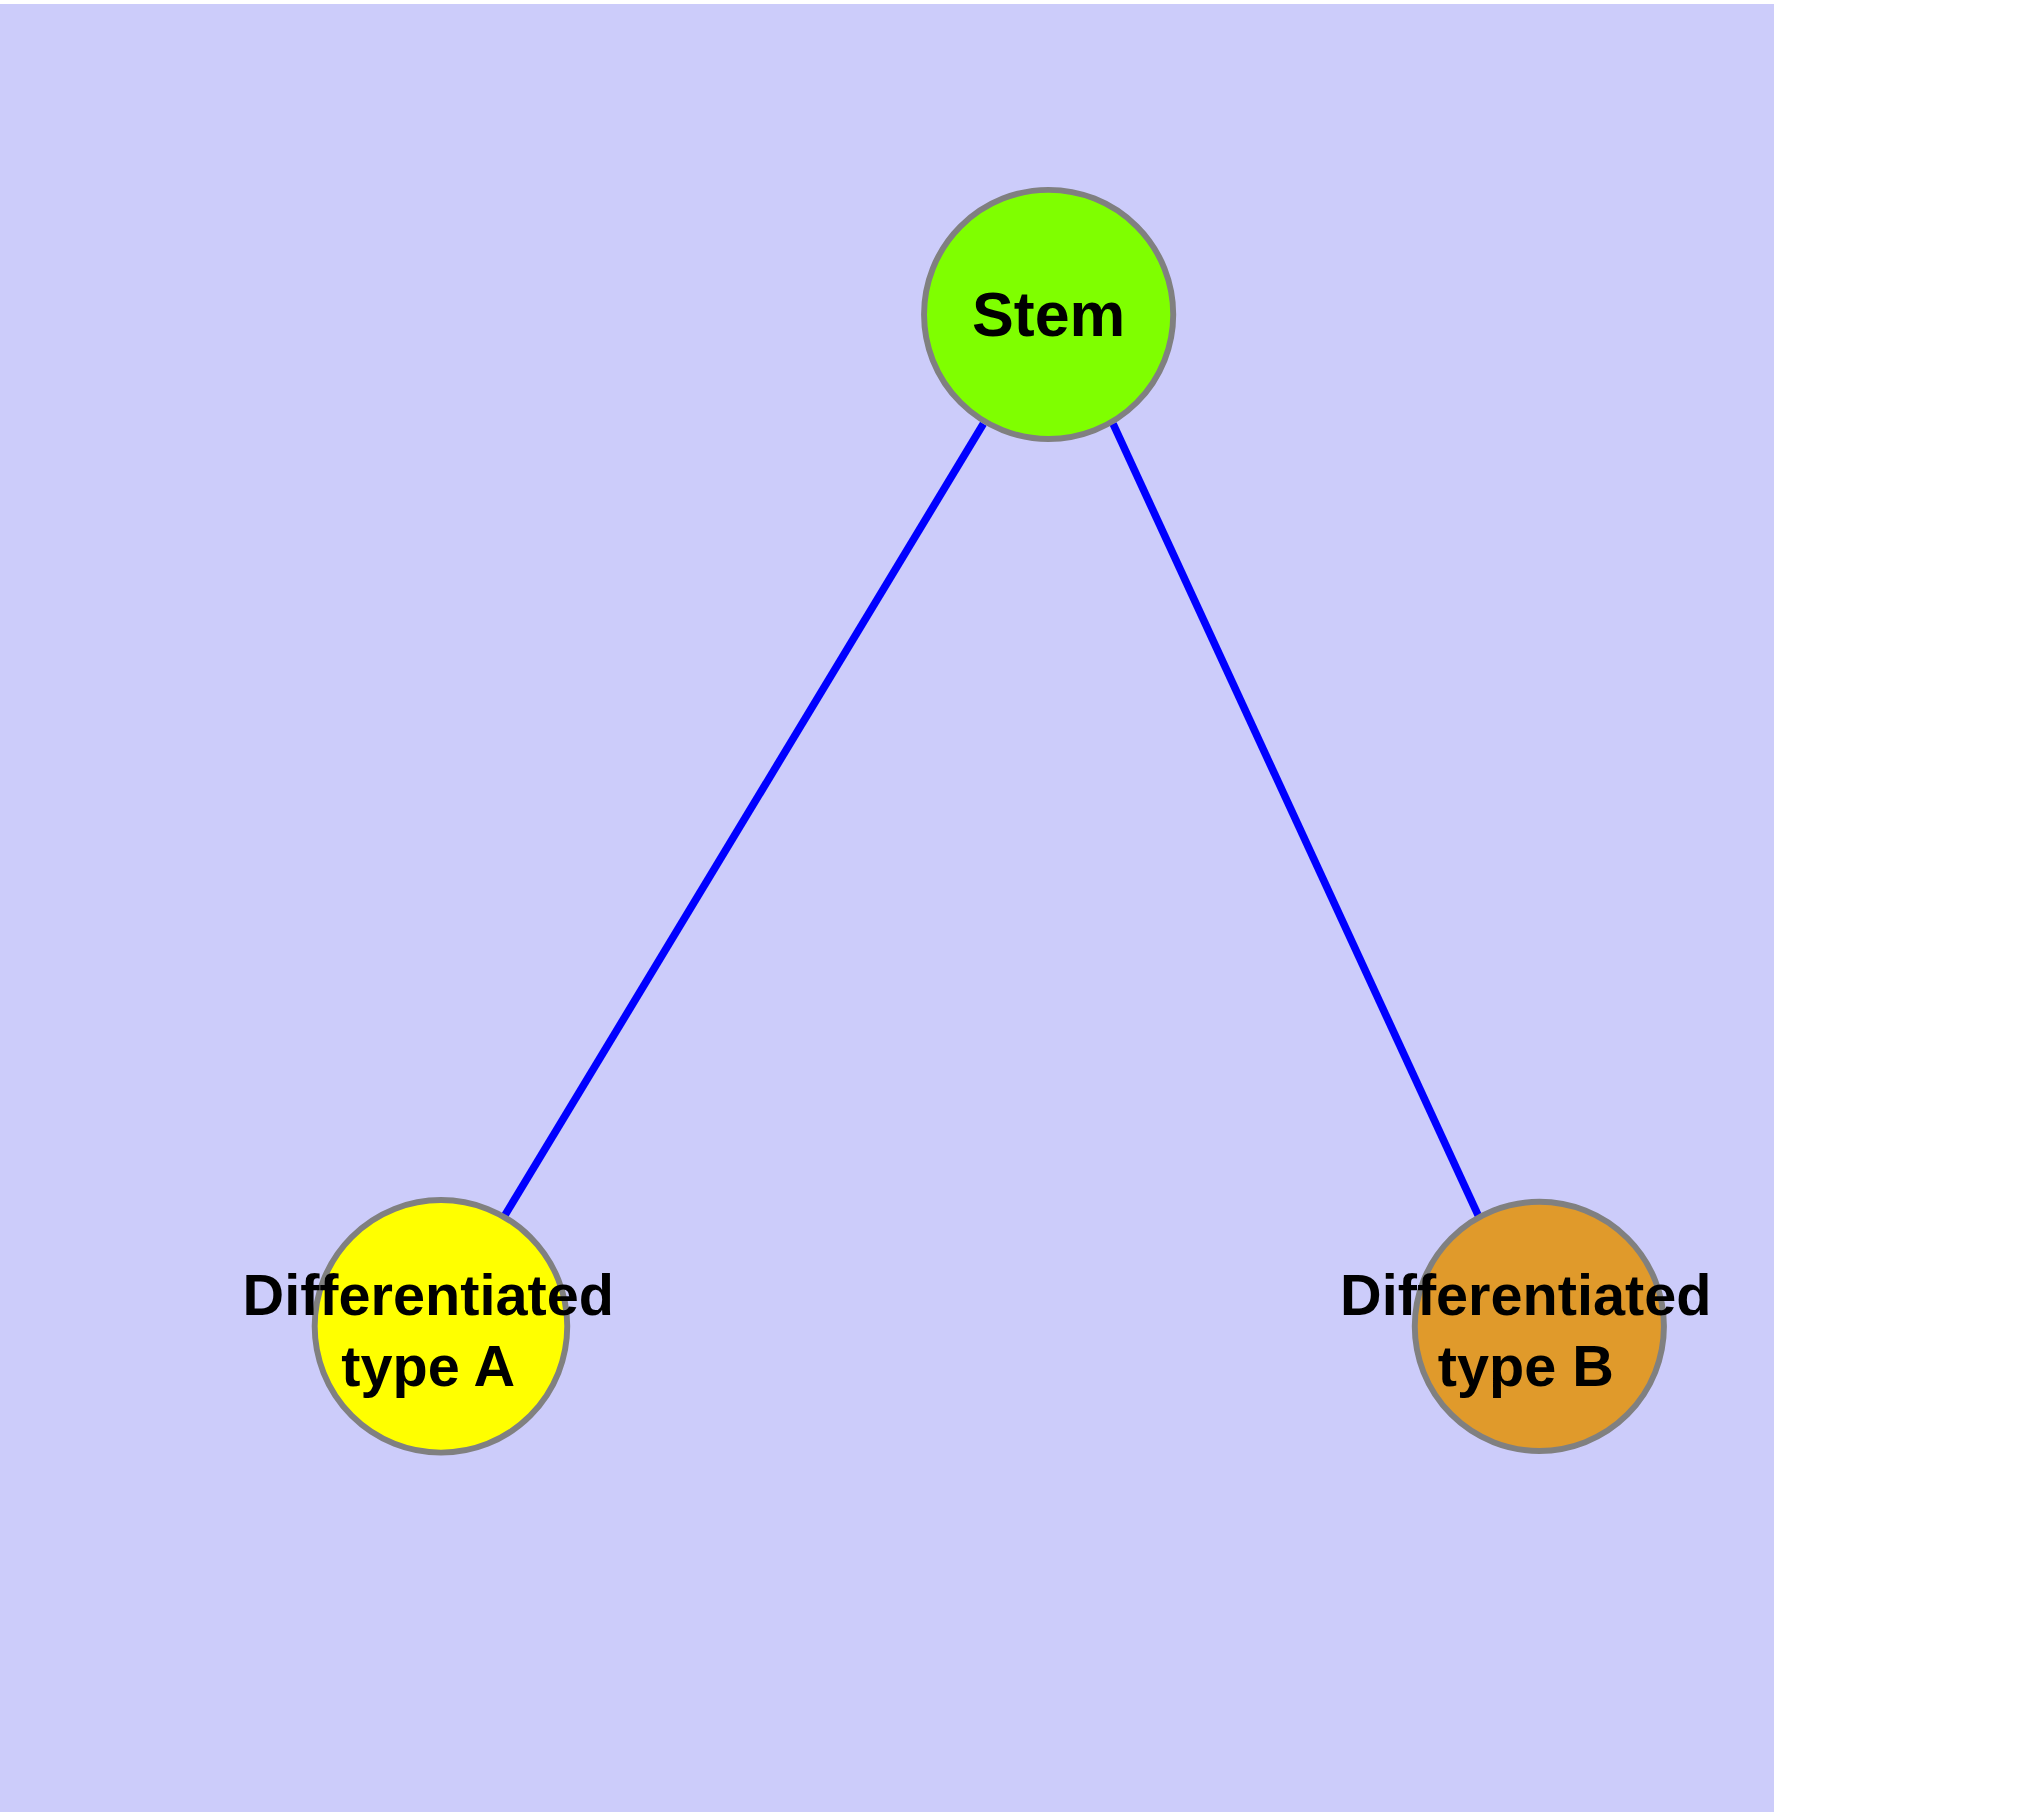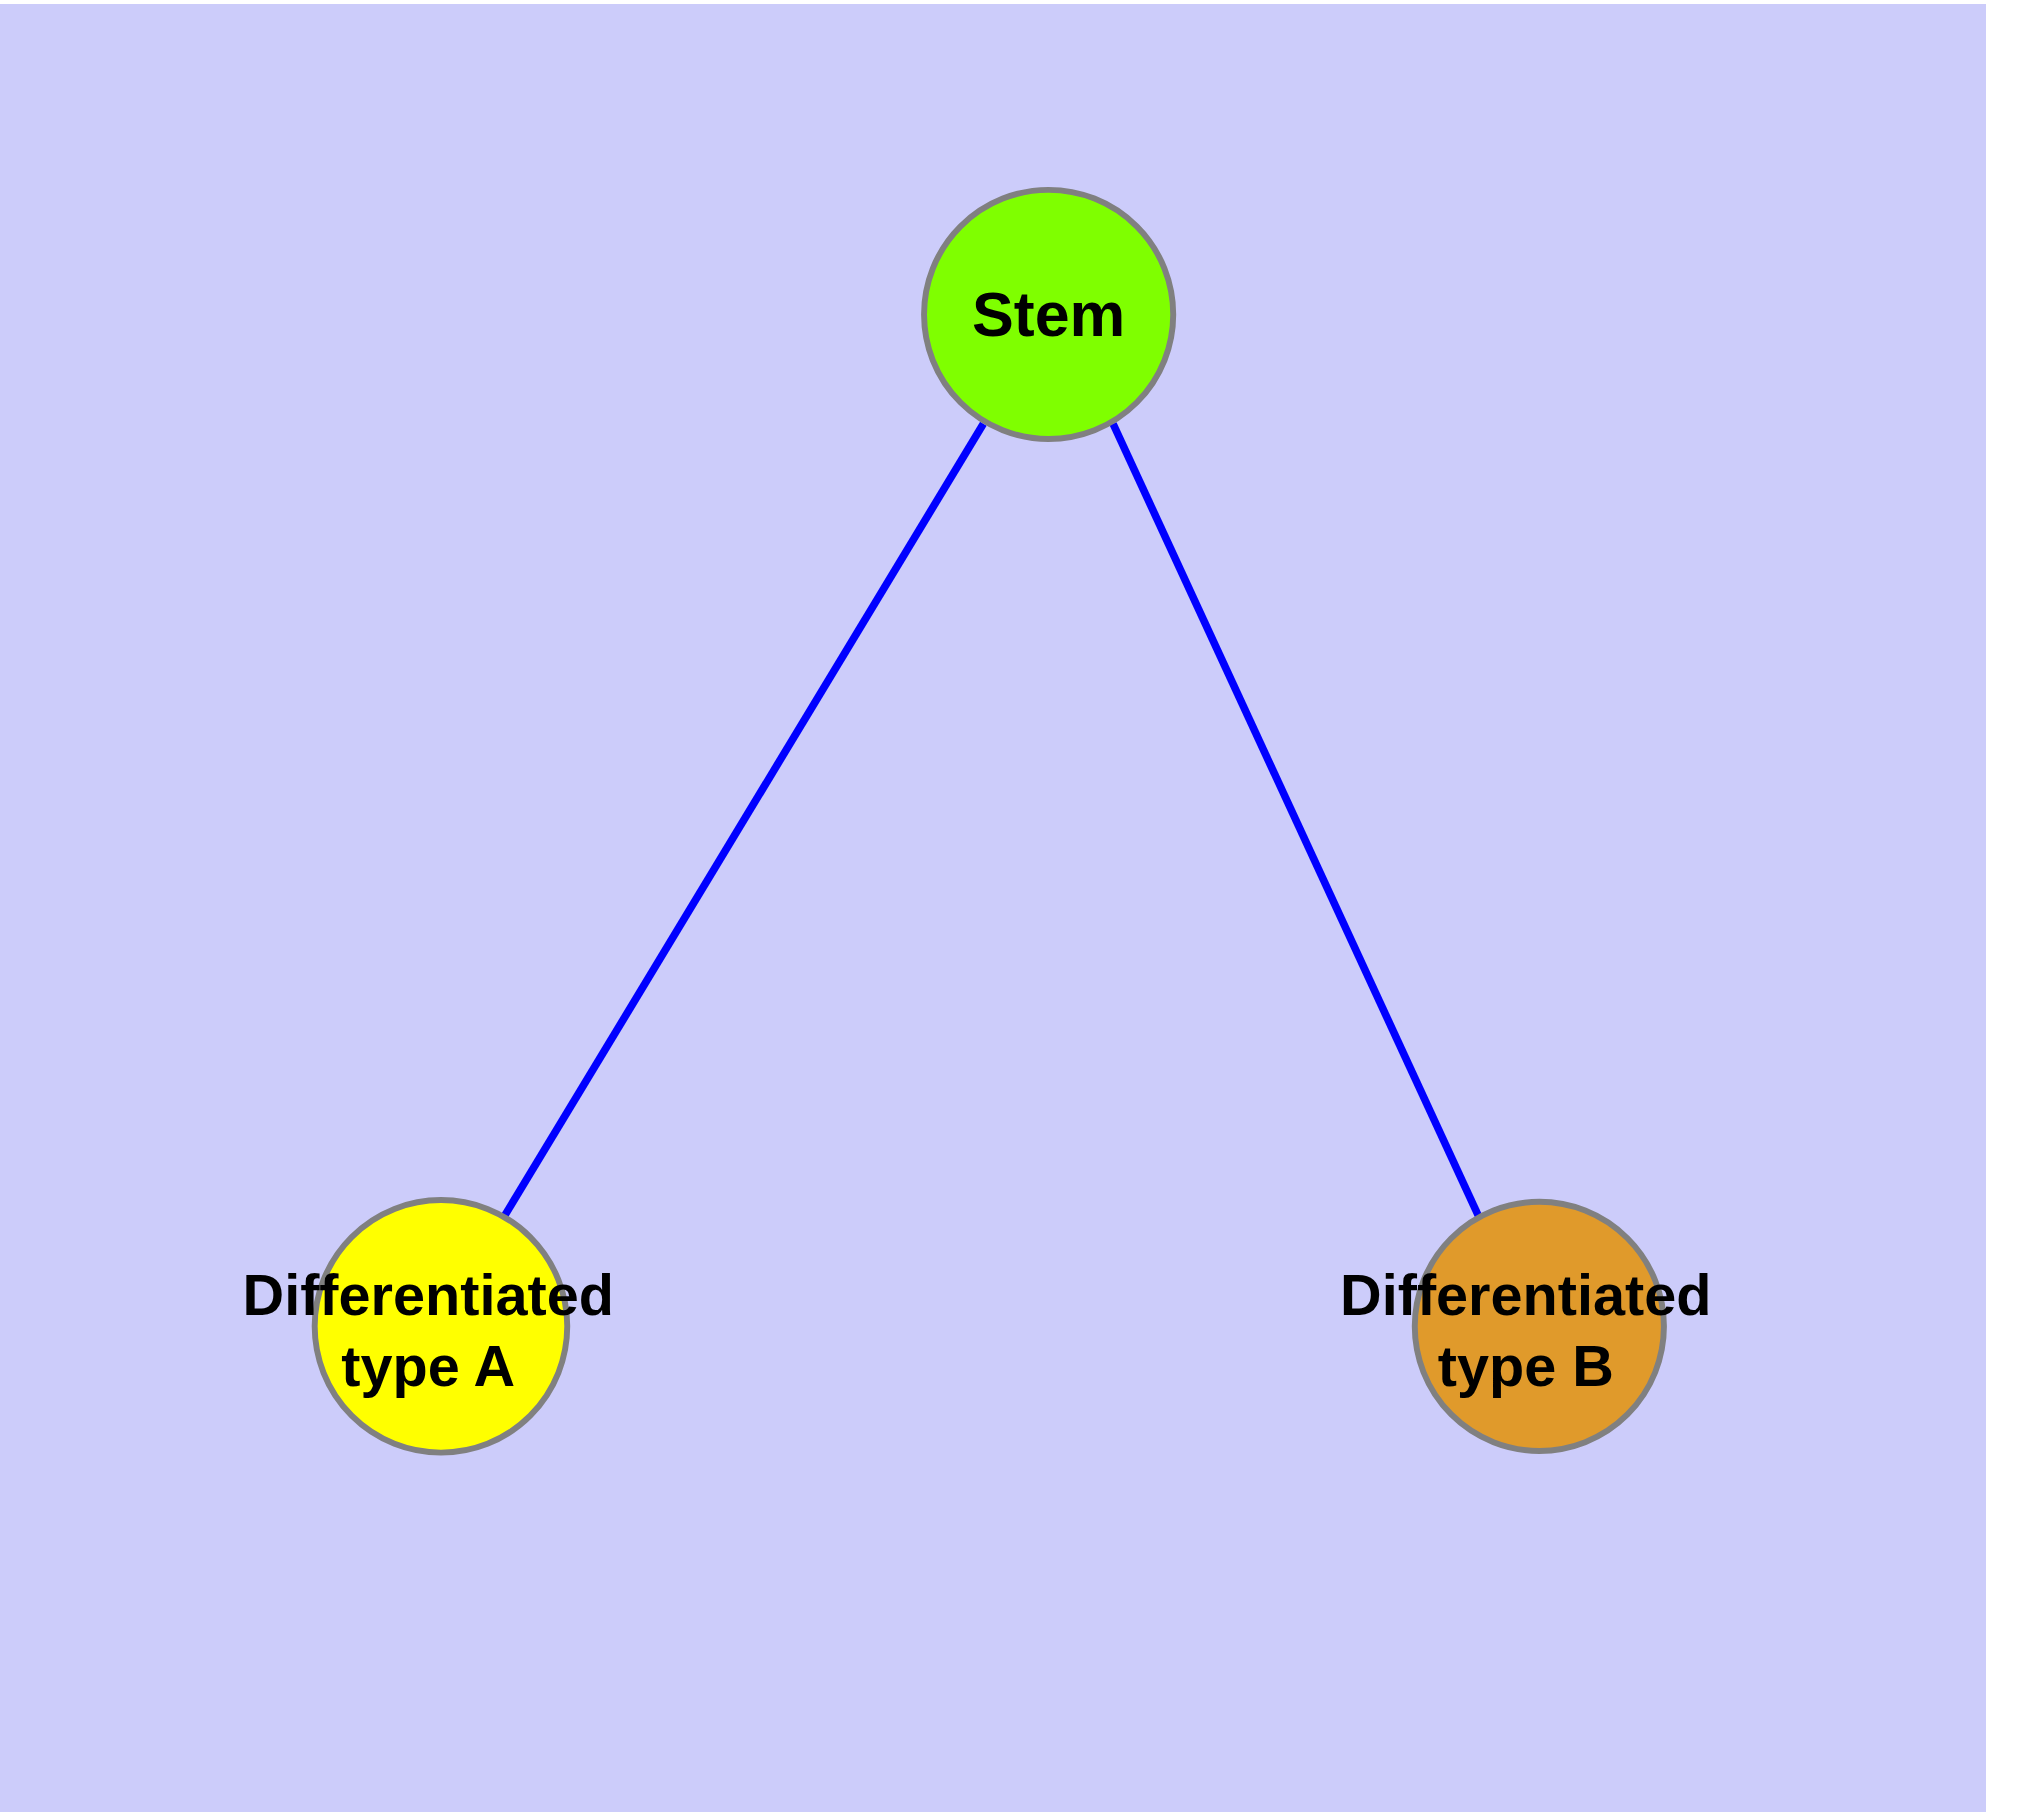--- a/index.html
+++ b/index.html
@@ -5,21 +5,21 @@
   html, body {
     margin: 0;
     padding: 0;
     background: #ffffff;
   }
   body {
     font-family: "Liberation Sans", sans-serif;
   }
   #canvas {
     position: relative;
-    width: 1986px;
+    width: 1774px;
     height: 1812px;
     overflow: hidden;
     background: #ffffff;
   }
   #plot-bg {
     position: absolute;
     left: 0;
     top: 4.2px;
     width: 2014px;
     height: 1808px;

